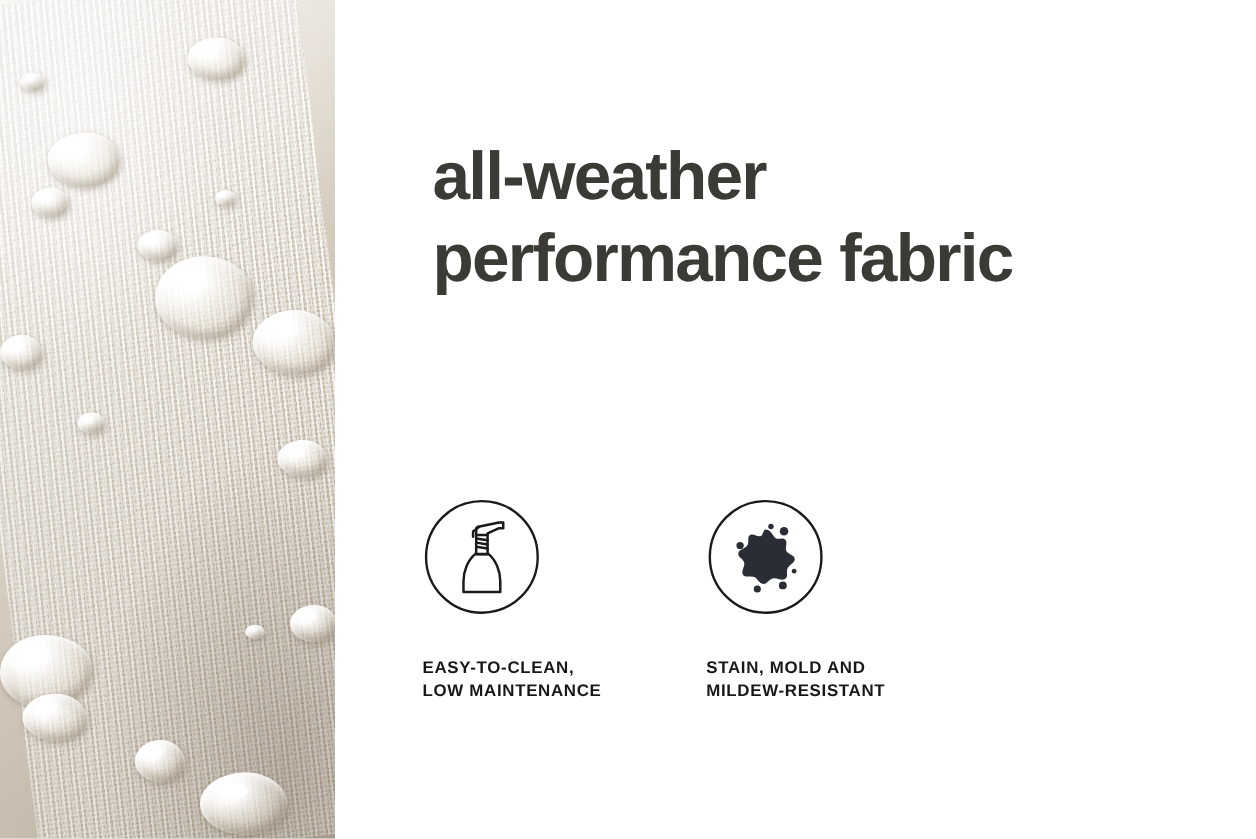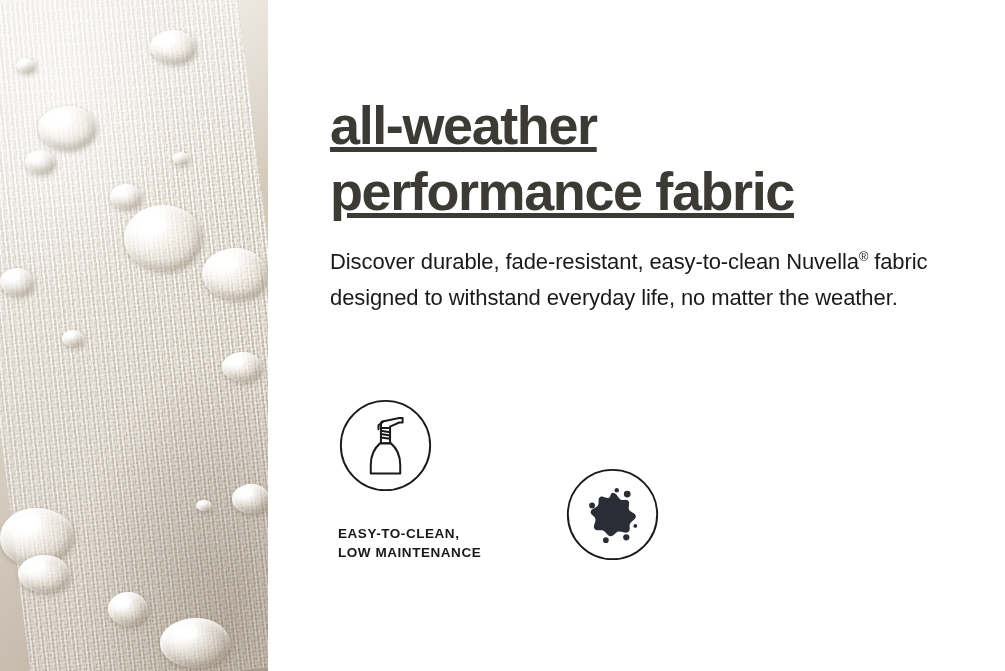--- a/index.html
+++ b/index.html
@@ -98,28 +98,27 @@
     left: 330px;
     top: 0;
     width: 675px;
     height: 671px;
   }
   #headline {
     position: absolute;
     left: 0;
     top: 92px;
     width: 660px;
-    margin: 0;
+    margin: 16px;
     font-size: 54px;
     line-height: 66px;
     font-weight: bold;
     letter-spacing: -1.4px;
     color: #3b3a35;
     white-space: pre-line;
-    text-decoration: underline;
   }
   #subcopy {
     position: absolute;
     left: 0;
     top: 244px;
     width: 610px;
     margin: 0;
     font-size: 22px;
     line-height: 36px;
     font-weight: normal;
@@ -189,21 +188,20 @@
     <div class="drop" style="left:160px; top:618px; width:70px; height:50px; border-radius:52% 48% 48% 52% / 50% 50% 50% 50%;"></div>
     <div class="drop" style="left:232px; top:484px; width:38px; height:30px;"></div>
     <div class="drop" style="left:196px; top:500px; width:16px; height:11px;"></div>
   </div>
 
   <div id="content">
 
     <h1 id="headline">all-weather
 performance fabric</h1>
 
-    <p id="subcopy"><span>Discover durable, fade-resistant, easy-to-clean Nuvella</span><sup>®</sup><span> fabric designed to withstand everyday life, no matter the weather.</span></p>
 
     <div id="features">
 
       <div class="feature">
         <svg class="feature-circle" viewBox="0 0 100 100">
           <circle cx="50" cy="50" r="47" fill="none" stroke="#1a1a1a" stroke-width="2"></circle>
           <g fill="none" stroke="#1a1a1a" stroke-width="2.1" stroke-linejoin="round" stroke-linecap="round">
             <path d="M44.5 47.5 C38 53 34.5 62 34.5 70.5 L34.5 79.5 L65.5 79.5 L65.5 70.5 C65.5 62 62 53 55.5 47.5 Z"></path>
             <path d="M45.2 31.5 L54.8 31.5 L54.8 47.8 L45.2 47.8 Z"></path>
             <path d="M45.2 34.5 L54.8 36.0 M45.2 38.0 L54.8 39.5 M45.2 41.5 L54.8 43.0"></path>
@@ -219,18 +217,20 @@
         <svg class="feature-circle" viewBox="0 0 100 100">
           <circle cx="50" cy="50" r="47" fill="none" stroke="#1a1a1a" stroke-width="2"></circle>
           <path fill="#2b2d36" d="M50 27 C54 27 55.5 31 57.5 33.5 C60 36.5 64 33 66.5 35.5 C69 38 66 42 67.5 45 C69 48 74 48 74.5 51.5 C75 55 70 56.5 68.5 59.5 C67 62.5 69.5 66.5 66.5 68.5 C63.5 70.5 60 67.5 56.5 68 C53 68.5 51.5 73 48 72.8 C44.5 72.6 43.5 68.5 40.5 67 C37.5 65.5 33 68 31 65 C29 62 32.5 58.5 32 55 C31.5 51.5 26.5 50.5 27 47 C27.5 43.5 32.5 43.5 34.5 40.5 C36.5 37.5 34 33 37 31.5 C40 30 43 33.5 46 32.5 C48 31.8 48 27 50 27 Z"></path>
           <circle fill="#2b2d36" cx="65.5" cy="28.5" r="3.6"></circle>
           <circle fill="#2b2d36" cx="54.5" cy="24.5" r="2.3"></circle>
           <circle fill="#2b2d36" cx="28.5" cy="40.5" r="3.1"></circle>
           <circle fill="#2b2d36" cx="64.5" cy="74.0" r="3.3"></circle>
           <circle fill="#2b2d36" cx="43.0" cy="77.0" r="3.0"></circle>
           <circle fill="#2b2d36" cx="74.0" cy="62.0" r="2.0"></circle>
         </svg>
+        <div class="feature-label">STAIN, MOLD AND
+MILDEW-RESISTANT</div>
       </div>
 
 
     </div>
   </div>
 </div>
 
 </body></html>

